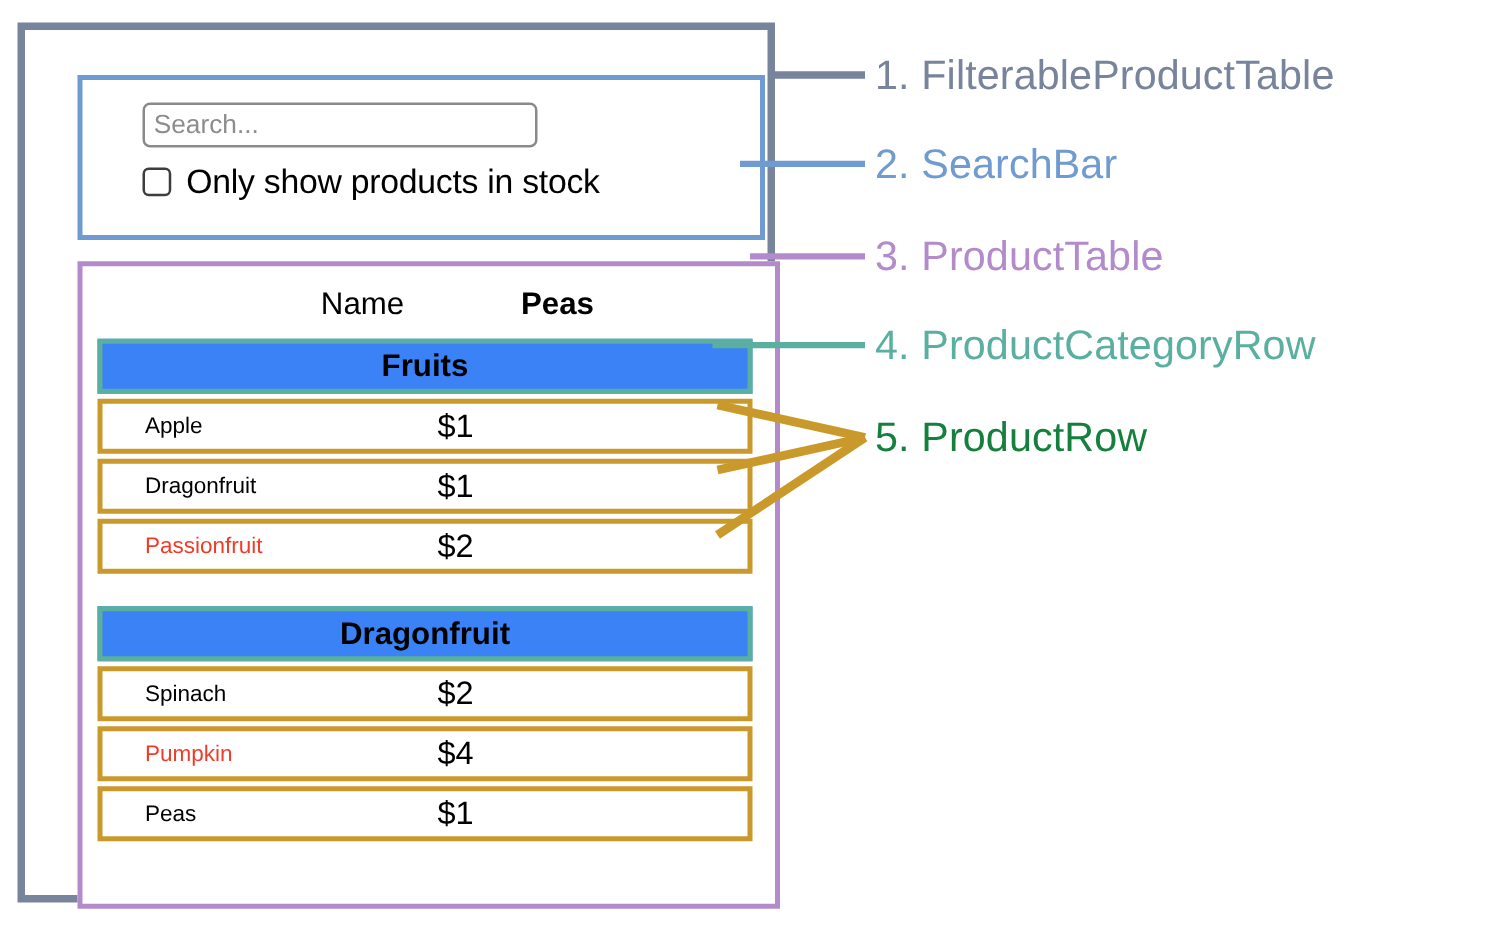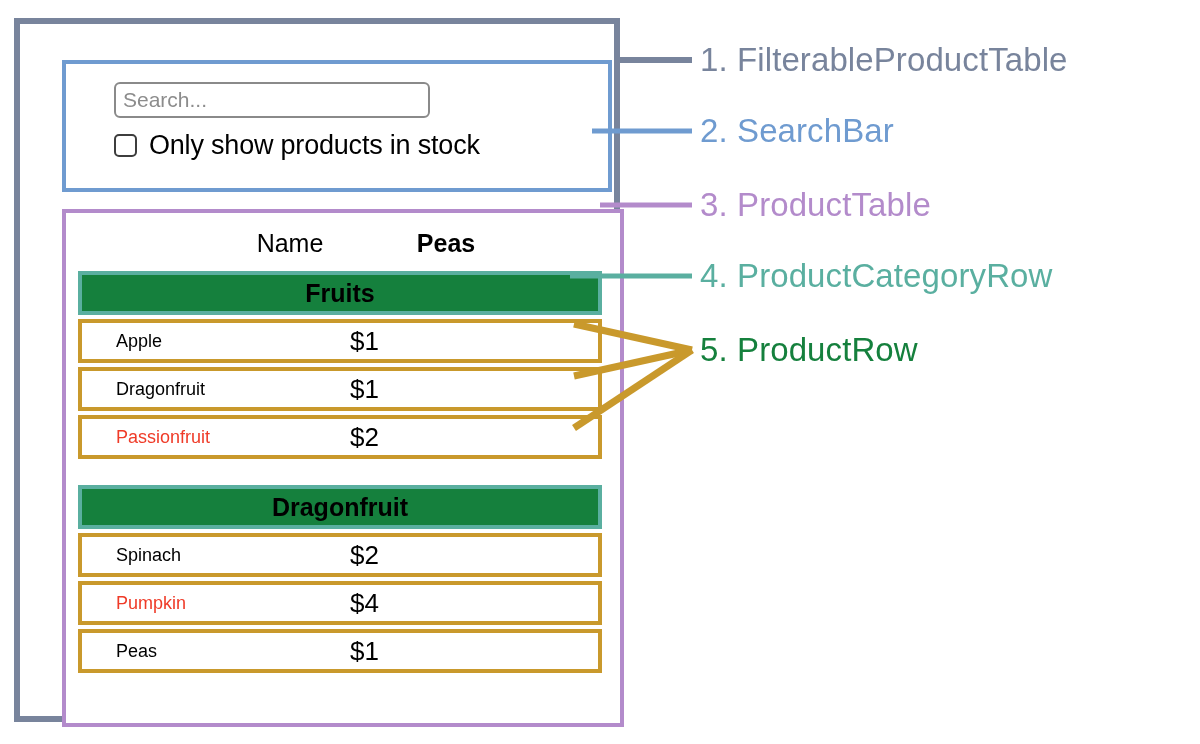--- a/index.html
+++ b/index.html
@@ -136,21 +136,21 @@
     left: 12px;
     top: 58px;
     width: 524px;
   }
 
   .cat-row {
     position: relative;
     height: 44px;
     margin-bottom: 4px;
     border: 4px solid #5aafa0;
-    background: #15803d;
+    background: #3b82f6;
     box-sizing: border-box;
     display: flex;
     align-items: center;
     justify-content: center;
   }
   .cat-row .cat-label {
     font-size: 25px;
     font-weight: bold;
     color: #000000;
   }

